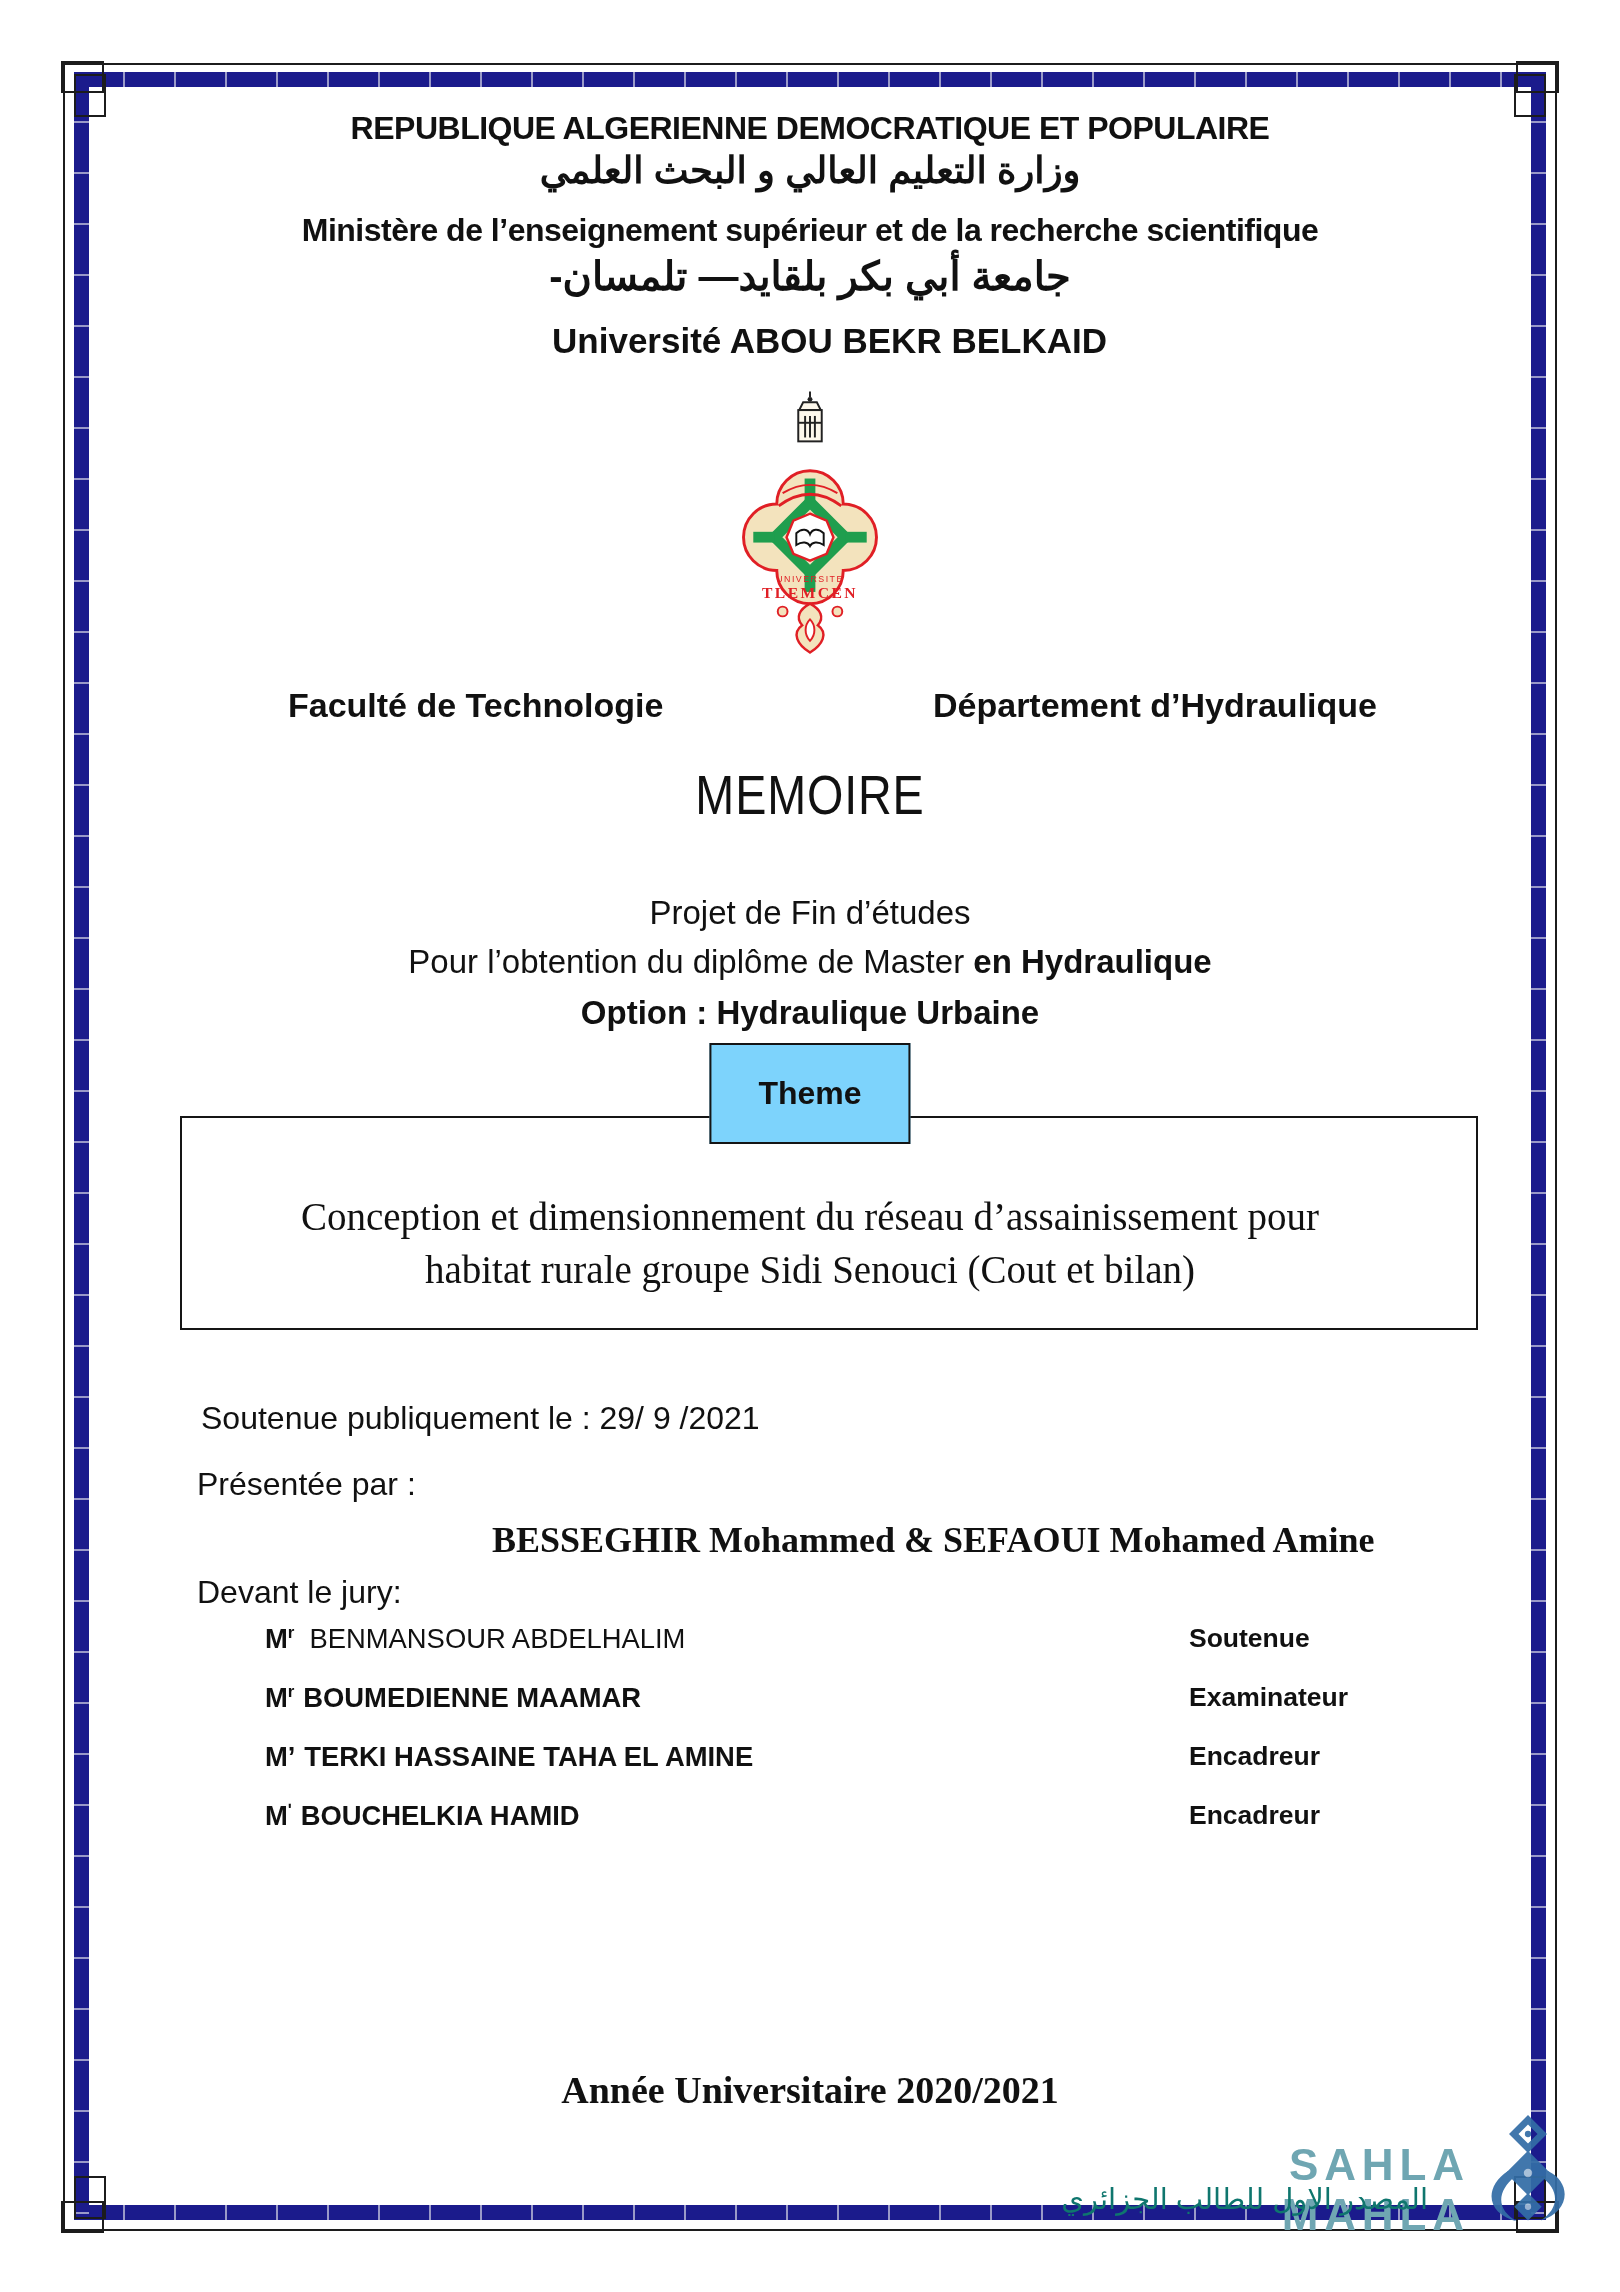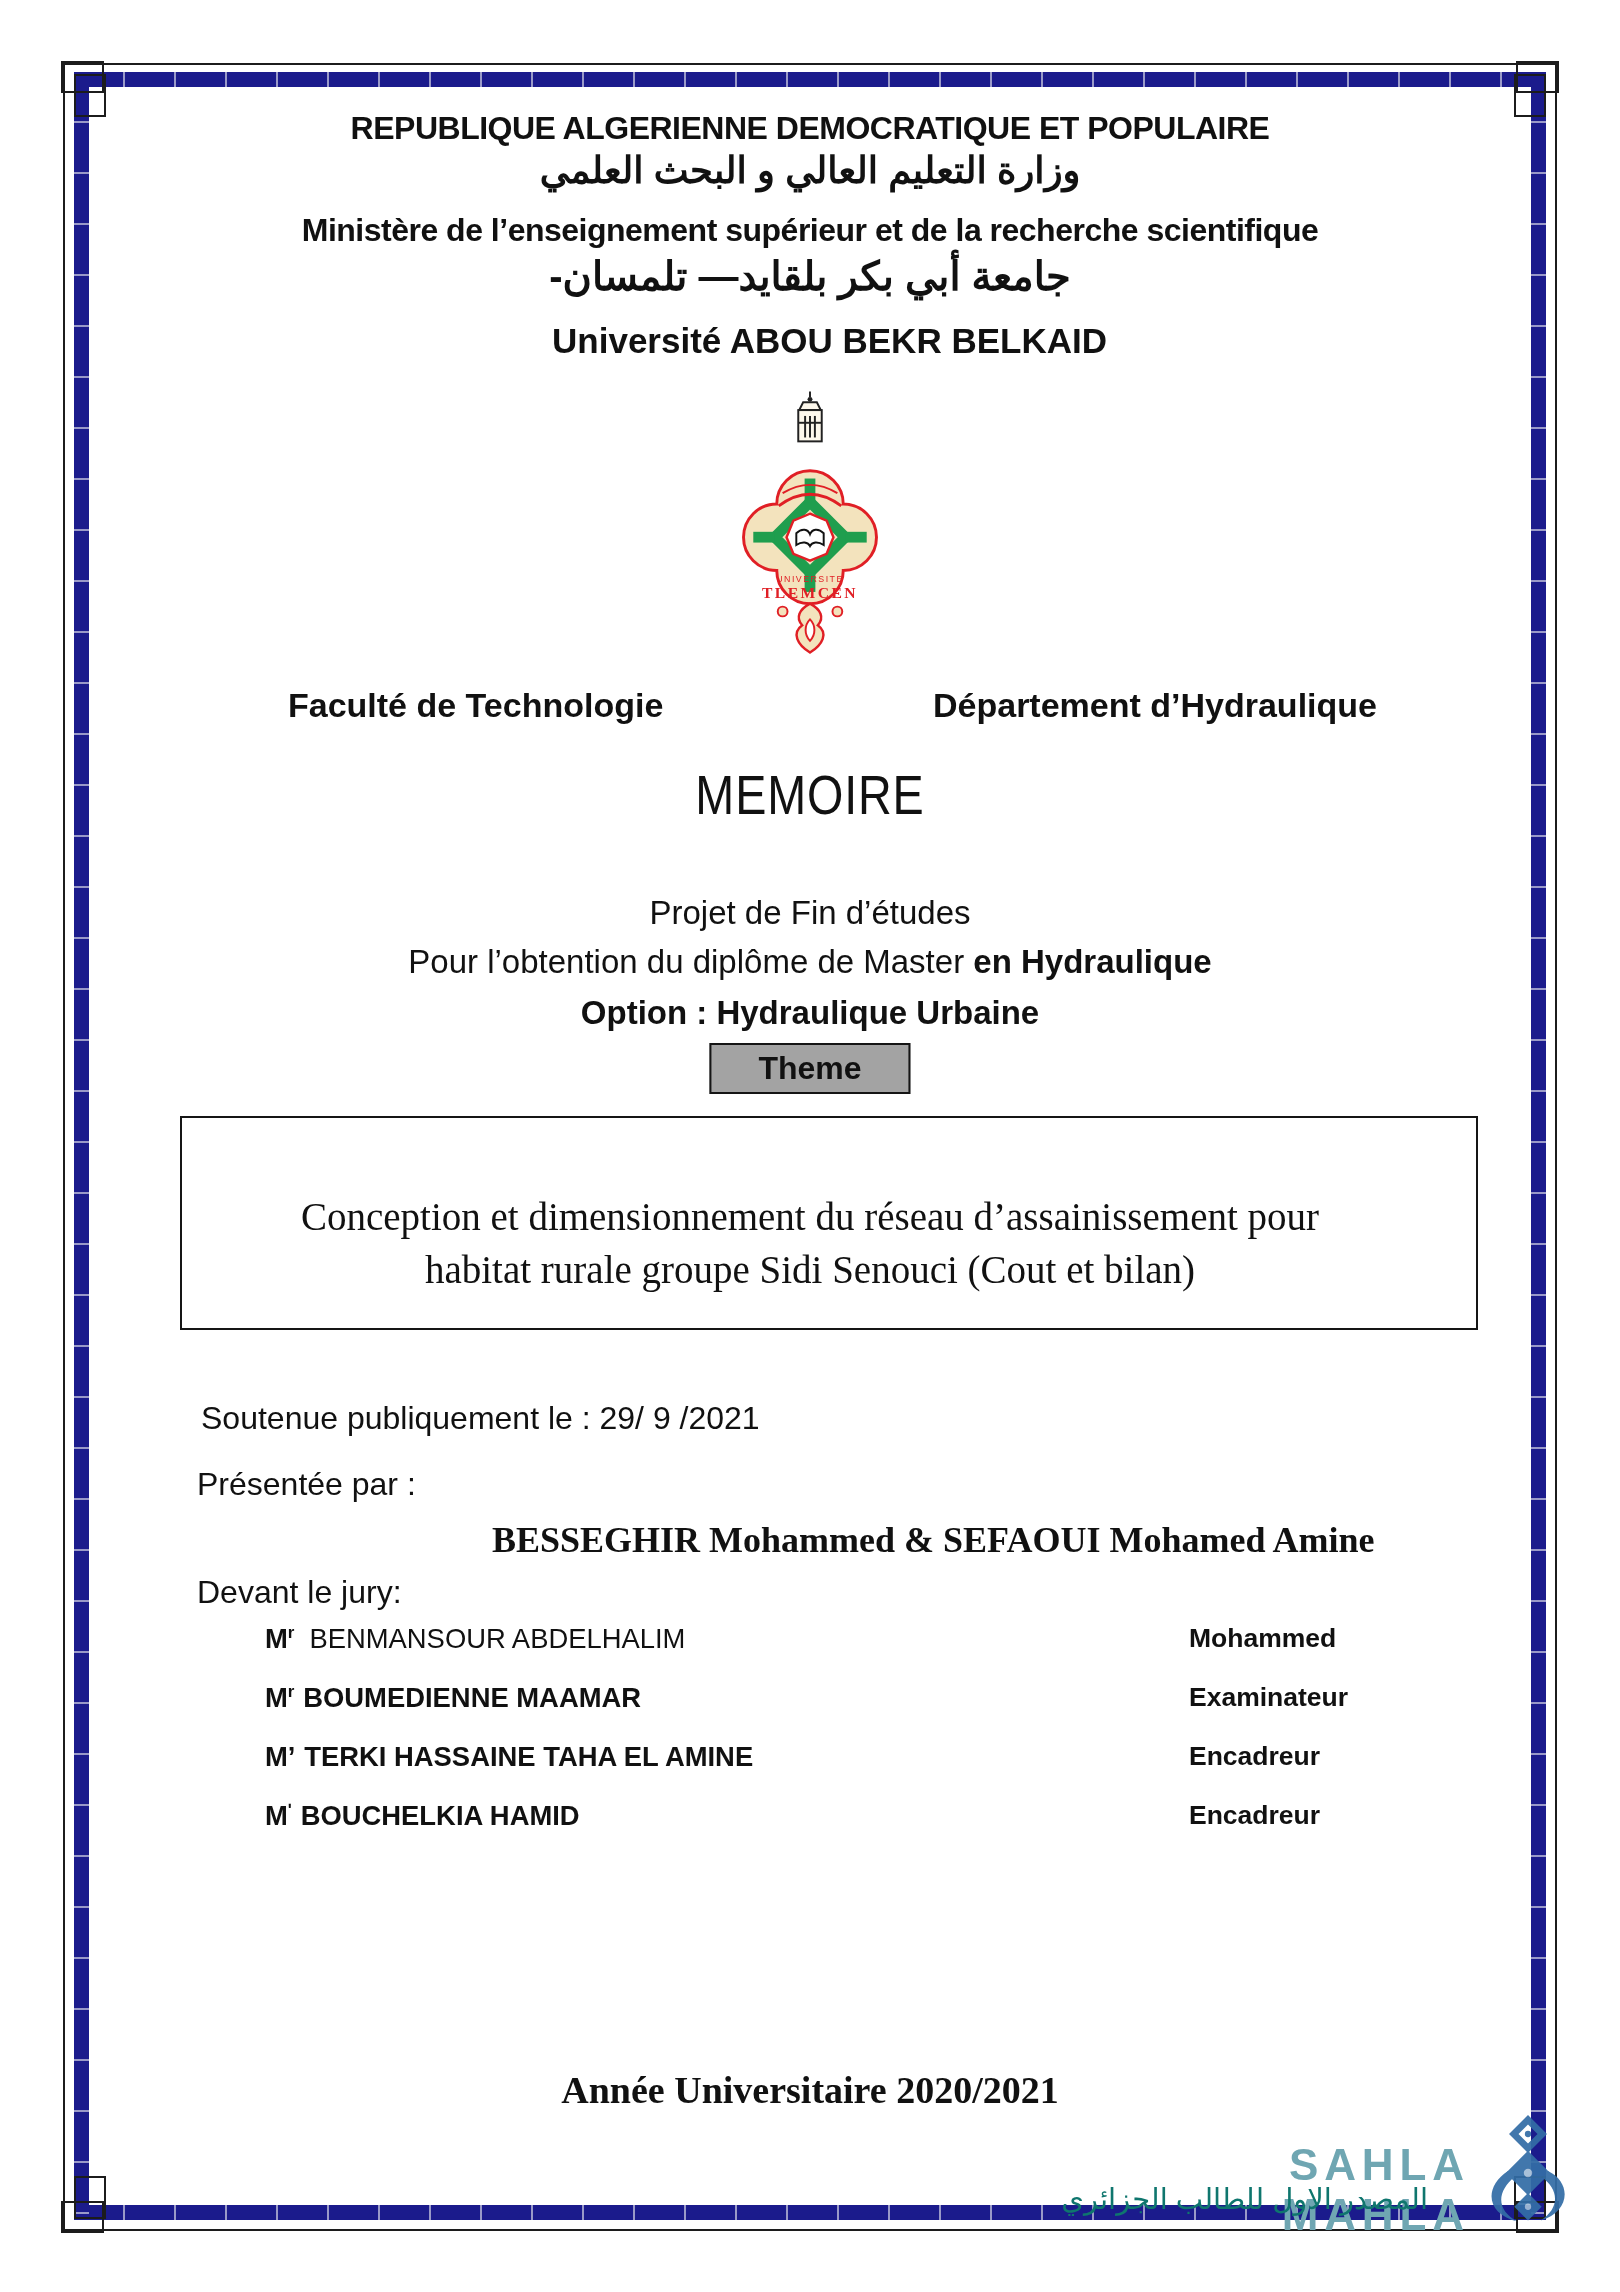--- a/index.html
+++ b/index.html
@@ -40,22 +40,22 @@
   .memoire { top:763px; font-weight:400; font-size:55px; letter-spacing:1px;
              transform:scaleX(0.85); transform-origin:center; }
 
   .p1 { top:894px; font-size:33px; }
   .p2 { top:943px; font-size:33px; }
   .p2 b { font-weight:700; }
   .p3 { top:994px; font-size:33px; font-weight:700; }
 
   
   .theme-label-box { top:1043px; left:50%; transform:translateX(-50%);
-                     border:2.9px solid #151515; padding:5px 47px;
-                     font-weight:700; font-size:32px; background:#a3a3a3; z-index:3; }
+                     border:2.9px solid #151515; padding:30px 47px;
+                     font-weight:700; font-size:32px; background:#7dd3fc; z-index:3; }
   .theme-box { top:1116px; left:180px; width:1298px; height:214px;
                border:2.9px solid #151515; background:#fff; }
   .t-serif { font-family:"Liberation Serif", serif; }
   .tt1 { top:1194px; font-size:39px; }
   .tt2 { top:1247px; font-size:39px; }
 
   
   .soutenue { top:1400px; left:201px; font-size:32px; }
   .presentee { top:1466px; left:197px; font-size:32px; }
   .authors { top:1519px; left:492px; font-family:"Liberation Serif", serif;
@@ -157,21 +157,21 @@
   <div class="abs h-center t-serif tt1">Conception et dimensionnement du réseau d’assainissement pour</div>
   <div class="abs h-center t-serif tt2">habitat rurale groupe Sidi Senouci (Cout et bilan)</div>
 
   <div class="abs soutenue">Soutenue publiquement le : 29/ 9 /2021</div>
   <div class="abs presentee">Présentée par :</div>
   <div class="abs authors">BESSEGHIR Mohammed &amp; SEFAOUI Mohamed Amine</div>
   <div class="abs devant">Devant le jury:</div>
 
   <div class="abs jury-row r1" style="top:1623px">
     <span class="jury-name"><b>M</b><sup>r</sup><span class="jn">BENMANSOUR ABDELHALIM</span></span>
-    <span class="jury-role">Mohammed</span>
+    <span class="jury-role">Soutenue</span>
   </div>
   <div class="abs jury-row r2" style="top:1682px">
     <span class="jury-name"><b>M</b><sup>r</sup><span class="jn">BOUMEDIENNE MAAMAR</span></span>
     <span class="jury-role">Examinateur</span>
   </div>
   <div class="abs jury-row r3" style="top:1741px">
     <span class="jury-name"><b>M</b><sup>’</sup><span class="jn">TERKI HASSAINE TAHA EL AMINE</span></span>
     <span class="jury-role">Encadreur</span>
   </div>
   <div class="abs jury-row r4" style="top:1800px">

